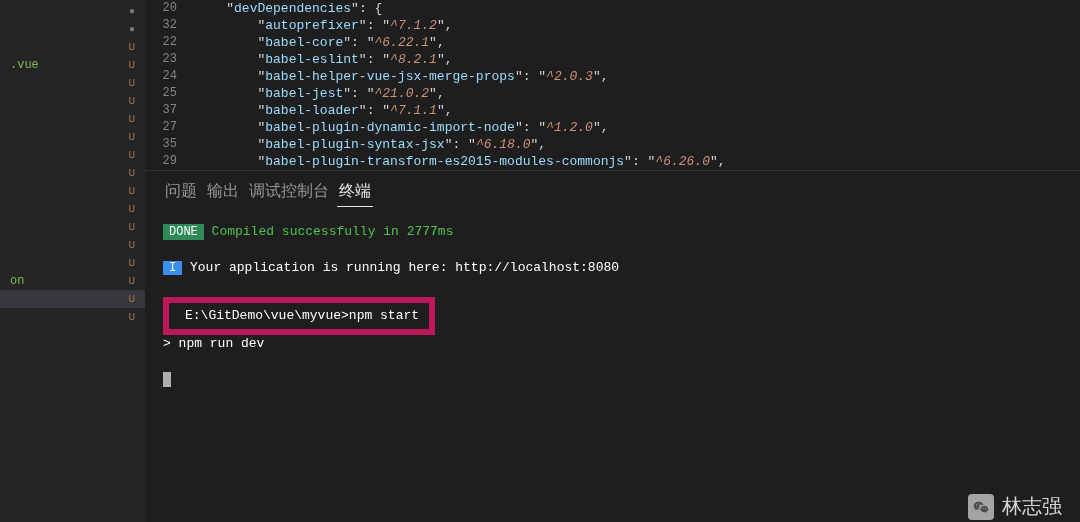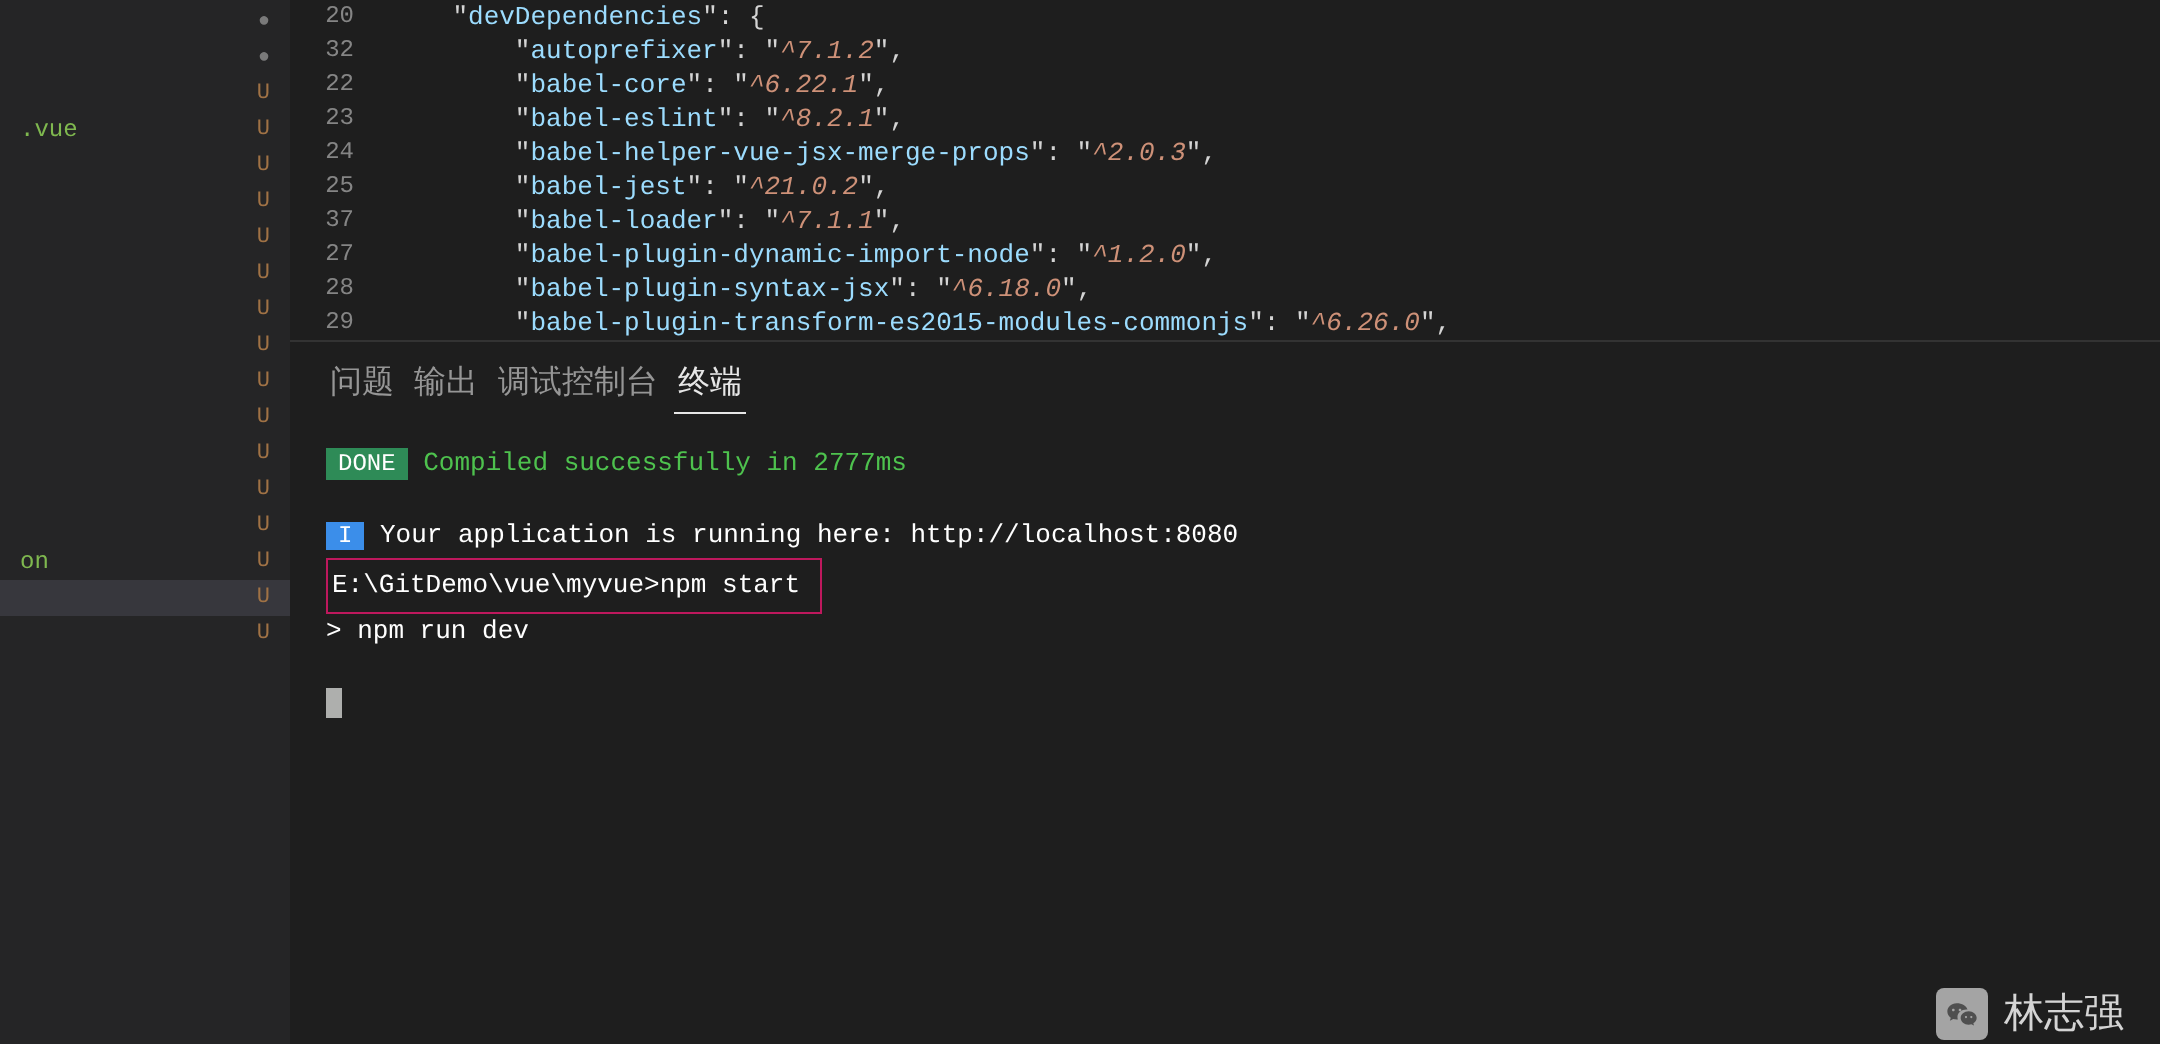--- a/index.html
+++ b/index.html
@@ -79,24 +79,24 @@
   margin-top: 20px;
 }
 .badge-i {
   background: #3b8eea;
   color: #fff;
   padding: 0 6px;
   font-size: 12px;
 }
 .term-green { color: #4ec24e; }
 .redbox {
-  border: 1px solid #be185d;
+  border: 6px solid #be185d;
   display: inline-block;
-  padding: 4px 10px 4px 2px;
-  margin-top: 2px;
+  padding: 4px 10px 4px 16px;
+  margin-top: 20px;
 }
 .term-white { color: #ffffff; }
 .cursor {
   display: inline-block;
   width: 8px;
   height: 15px;
   background: #aeafad;
   vertical-align: text-bottom;
 }
 .watermark {
@@ -202,21 +202,21 @@
     <div class="editor">
       <div class="line-numbers" id="linenums">
           <div>20</div>
           <div>32</div>
           <div>22</div>
           <div>23</div>
           <div>24</div>
           <div>25</div>
           <div>37</div>
           <div>27</div>
-          <div>28</div>
+          <div>35</div>
           <div>29</div>
         </div>
       <div class="code" id="codelines"><div>    <span class="punct">"</span><span class="str-key">devDependencies</span><span class="punct">"</span><span class="punct">: </span><span class="punct">{</span></div><div>        <span class="punct">"</span><span class="str-key">autoprefixer</span><span class="punct">"</span><span class="punct">: </span><span class="punct">"</span><span class="str-val">^7.1.2</span><span class="punct">"</span><span class="punct">,</span></div><div>        <span class="punct">"</span><span class="str-key">babel-core</span><span class="punct">"</span><span class="punct">: </span><span class="punct">"</span><span class="str-val">^6.22.1</span><span class="punct">"</span><span class="punct">,</span></div><div>        <span class="punct">"</span><span class="str-key">babel-eslint</span><span class="punct">"</span><span class="punct">: </span><span class="punct">"</span><span class="str-val">^8.2.1</span><span class="punct">"</span><span class="punct">,</span></div><div>        <span class="punct">"</span><span class="str-key">babel-helper-vue-jsx-merge-props</span><span class="punct">"</span><span class="punct">: </span><span class="punct">"</span><span class="str-val">^2.0.3</span><span class="punct">"</span><span class="punct">,</span></div><div>        <span class="punct">"</span><span class="str-key">babel-jest</span><span class="punct">"</span><span class="punct">: </span><span class="punct">"</span><span class="str-val">^21.0.2</span><span class="punct">"</span><span class="punct">,</span></div><div>        <span class="punct">"</span><span class="str-key">babel-loader</span><span class="punct">"</span><span class="punct">: </span><span class="punct">"</span><span class="str-val">^7.1.1</span><span class="punct">"</span><span class="punct">,</span></div><div>        <span class="punct">"</span><span class="str-key">babel-plugin-dynamic-import-node</span><span class="punct">"</span><span class="punct">: </span><span class="punct">"</span><span class="str-val">^1.2.0</span><span class="punct">"</span><span class="punct">,</span></div><div>        <span class="punct">"</span><span class="str-key">babel-plugin-syntax-jsx</span><span class="punct">"</span><span class="punct">: </span><span class="punct">"</span><span class="str-val">^6.18.0</span><span class="punct">"</span><span class="punct">,</span></div><div>        <span class="punct">"</span><span class="str-key">babel-plugin-transform-es2015-modules-commonjs</span><span class="punct">"</span><span class="punct">: </span><span class="punct">"</span><span class="str-val">^6.26.0</span><span class="punct">"</span><span class="punct">,</span></div></div>
     </div>
 
     <div class="panel">
       <div class="tabs" id="tabs">
           <div class="tab">问题</div>
           <div class="tab">输出</div>
           <div class="tab">调试控制台</div>

